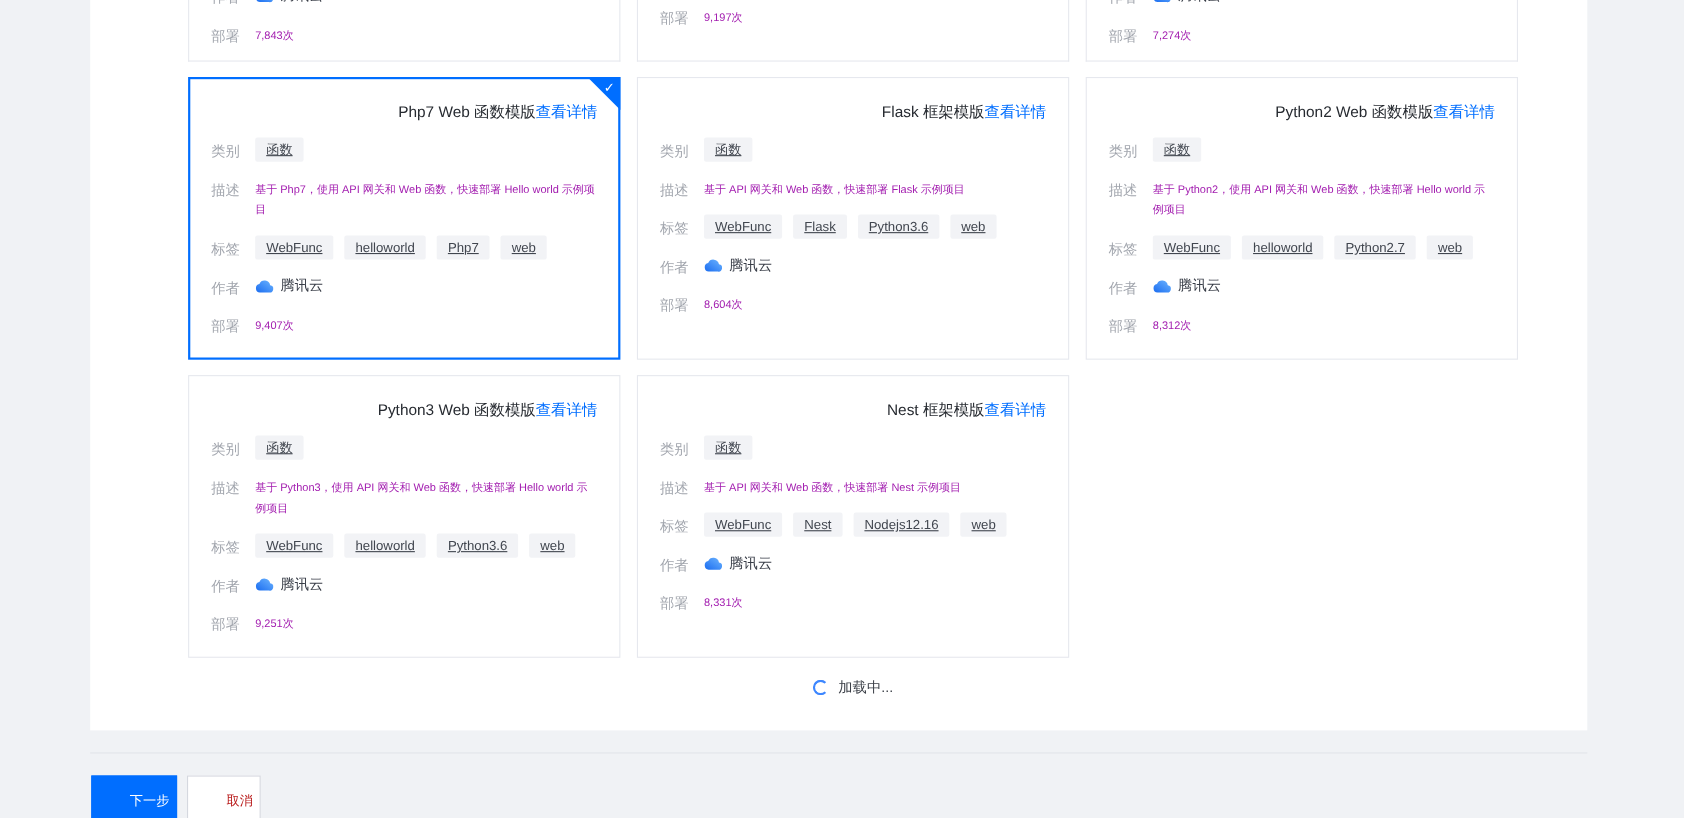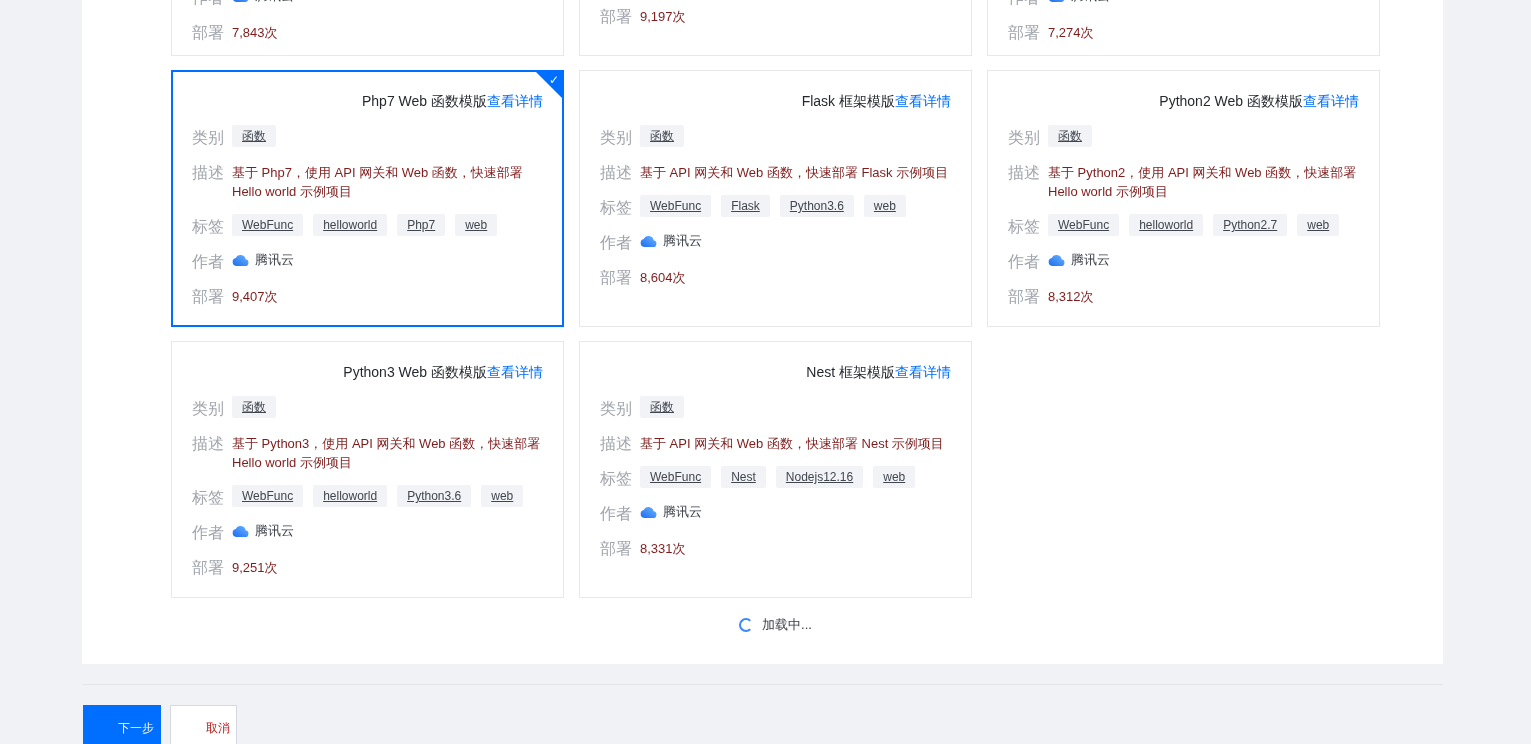--- a/index.html
+++ b/index.html
@@ -30,22 +30,22 @@
   .clip-row .card { height: 56px; overflow: hidden; border-top: none; padding-top: 0; padding-bottom: 0; }
   .clip-inner { margin-top: -12px; }
   .clip-inner.no-author { margin-top: 7px; }
 
   .card-head { display: flex; justify-content: flex-end; align-items: flex-start; margin-bottom: 17px; }
   .card-title { font-size: 14px; color: #262a30; line-height: 20px; }
   .card-link { font-size: 14px; color: #006eff; text-decoration: none; cursor: pointer; line-height: 20px; }
 
   .meta { display: flex; align-items: flex-start; margin-bottom: 16px; min-height: 17px; }
   .meta:last-child { margin-bottom: 0; }
-  .meta-label { width: 40px; flex: 0 0 40px; font-size: 16px; color: #a1a5ad; line-height: 19px; }
-  .meta-text { font-size: 13px; color: #7f1d1d; line-height: 19px; }
+  .meta-label { width: 40px; flex: 0 0 40px; font-size: 13px; color: #a1a5ad; line-height: 19px; }
+  .meta-text { font-size: 10px; color: #a21caf; line-height: 19px; }
   .chips { display: flex; flex-wrap: wrap; gap: 10px; margin-top: -3px; }
   .chip {
     display: inline-block;
     background: #f2f3f6; color: #41464f;
     font-size: 12px; line-height: 16px;
     padding: 3px 10px; border-radius: 2px;
     white-space: nowrap;
     text-decoration: underline;
   }
   .author-wrap { display: flex; align-items: center; gap: 6px; font-size: 13px; color: #383d47; margin-top: -1px; }

